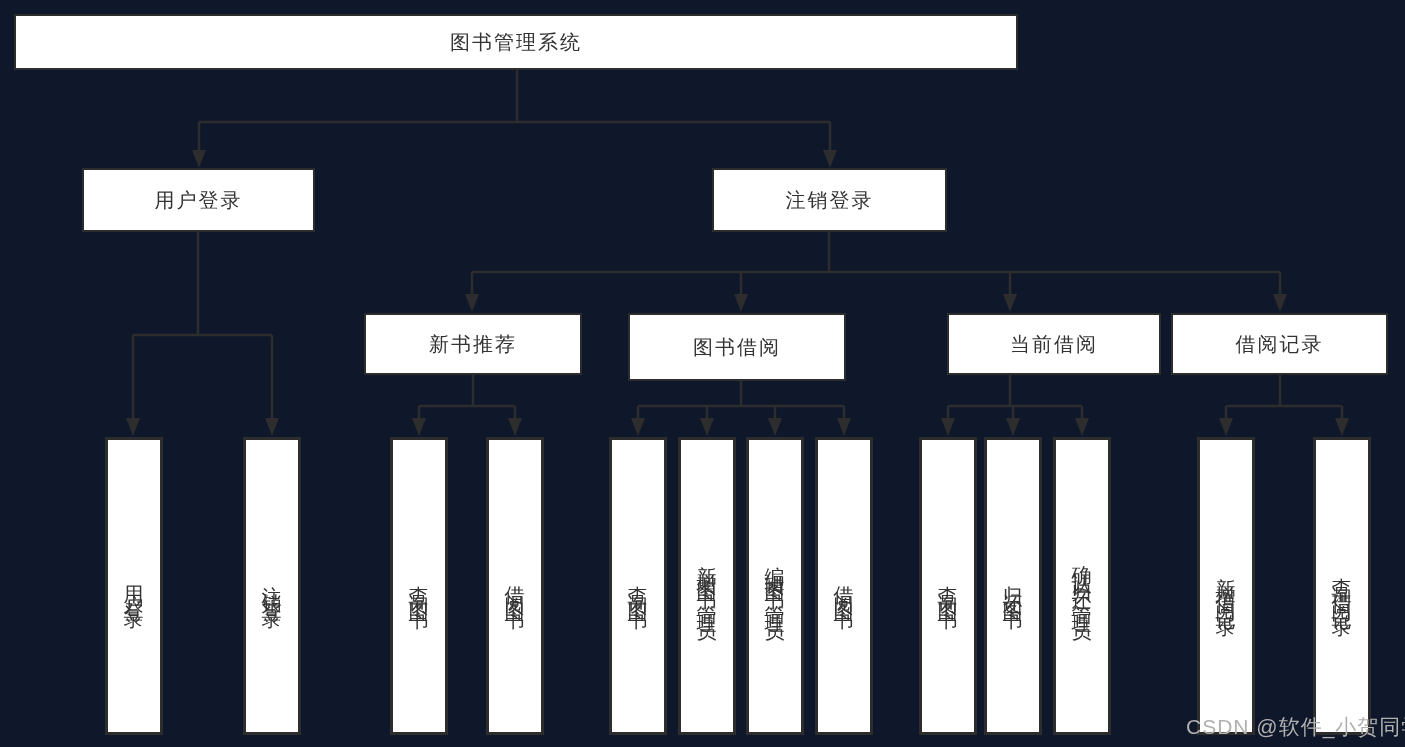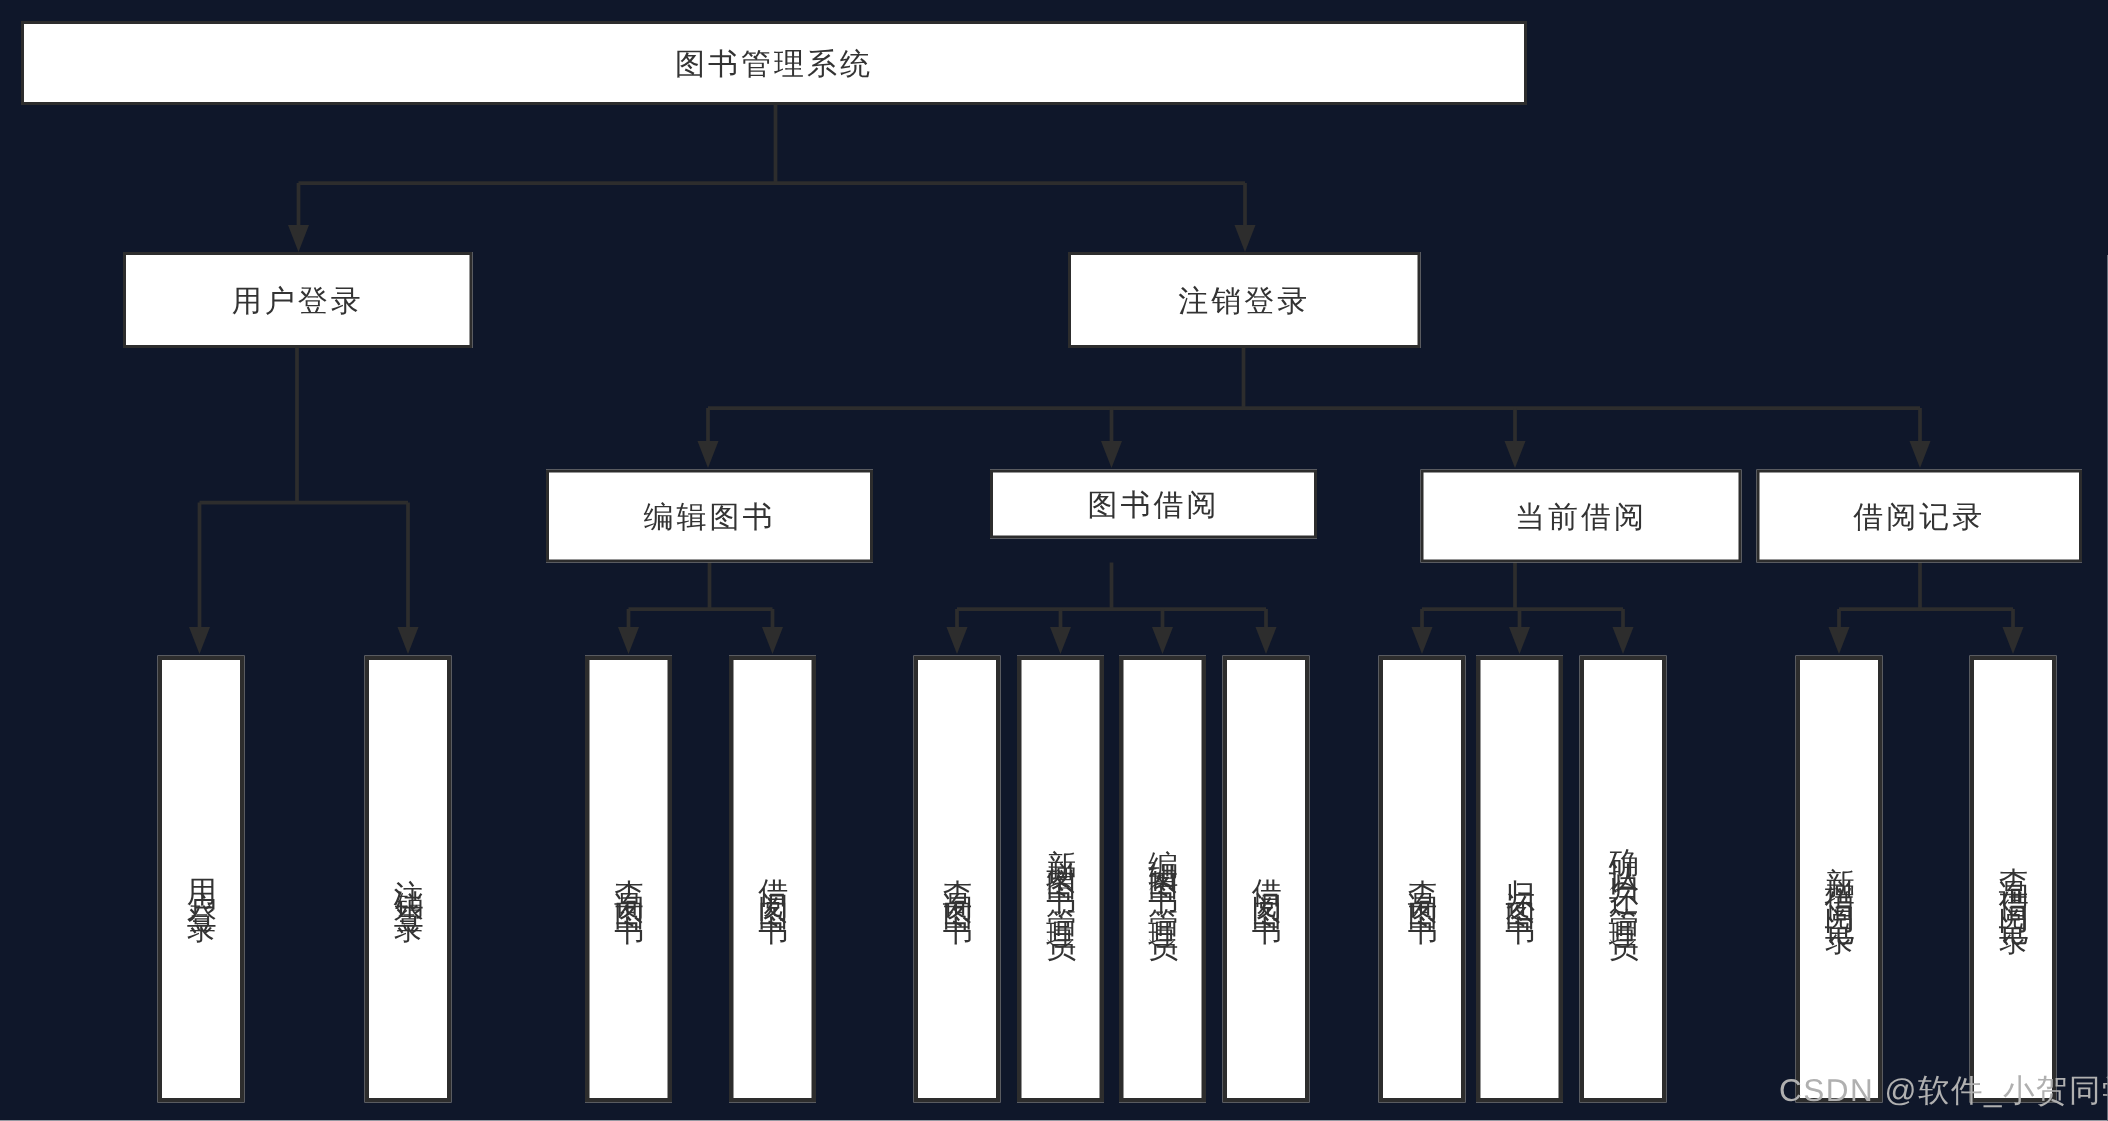--- a/index.html
+++ b/index.html
@@ -132,22 +132,22 @@
       <polygon points="1219,418 1233,418 1226,436"></polygon>
       <polygon points="1335,418 1349,418 1342,436"></polygon>
     </g>
   </svg>
 
   <div class="node root" style="left:14px; top:14px; width:1004px; height:56px;">图书管理系统</div>
 
   <div class="node" style="left:82px; top:168px; width:233px; height:64px;">用户登录</div>
   <div class="node" style="left:712px; top:168px; width:235px; height:64px;">注销登录</div>
 
-  <div class="node" style="left:364px; top:313px; width:218px; height:62px;">编辑图书</div>
-  <div class="node" style="left:660px; top:313px; width:218px; height:46px;text-align:right;">图书借阅</div>
+  <div class="node" style="left:364px; top:313px; width:218px; height:62px;">新书推荐</div>
+  <div class="node" style="left:628px; top:313px; width:218px; height:68px;text-align:right;">图书借阅</div>
   <div class="node" style="left:947px; top:313px; width:214px; height:62px;">当前借阅</div>
   <div class="node" style="left:1171px; top:313px; width:217px; height:62px;">借阅记录</div>
 
   <div class="leaf" style="left:105px;">
     <span>用户登录</span>
   </div>
   <div class="leaf" style="left:243px;">
     <span>注销登录</span>
   </div>
 

